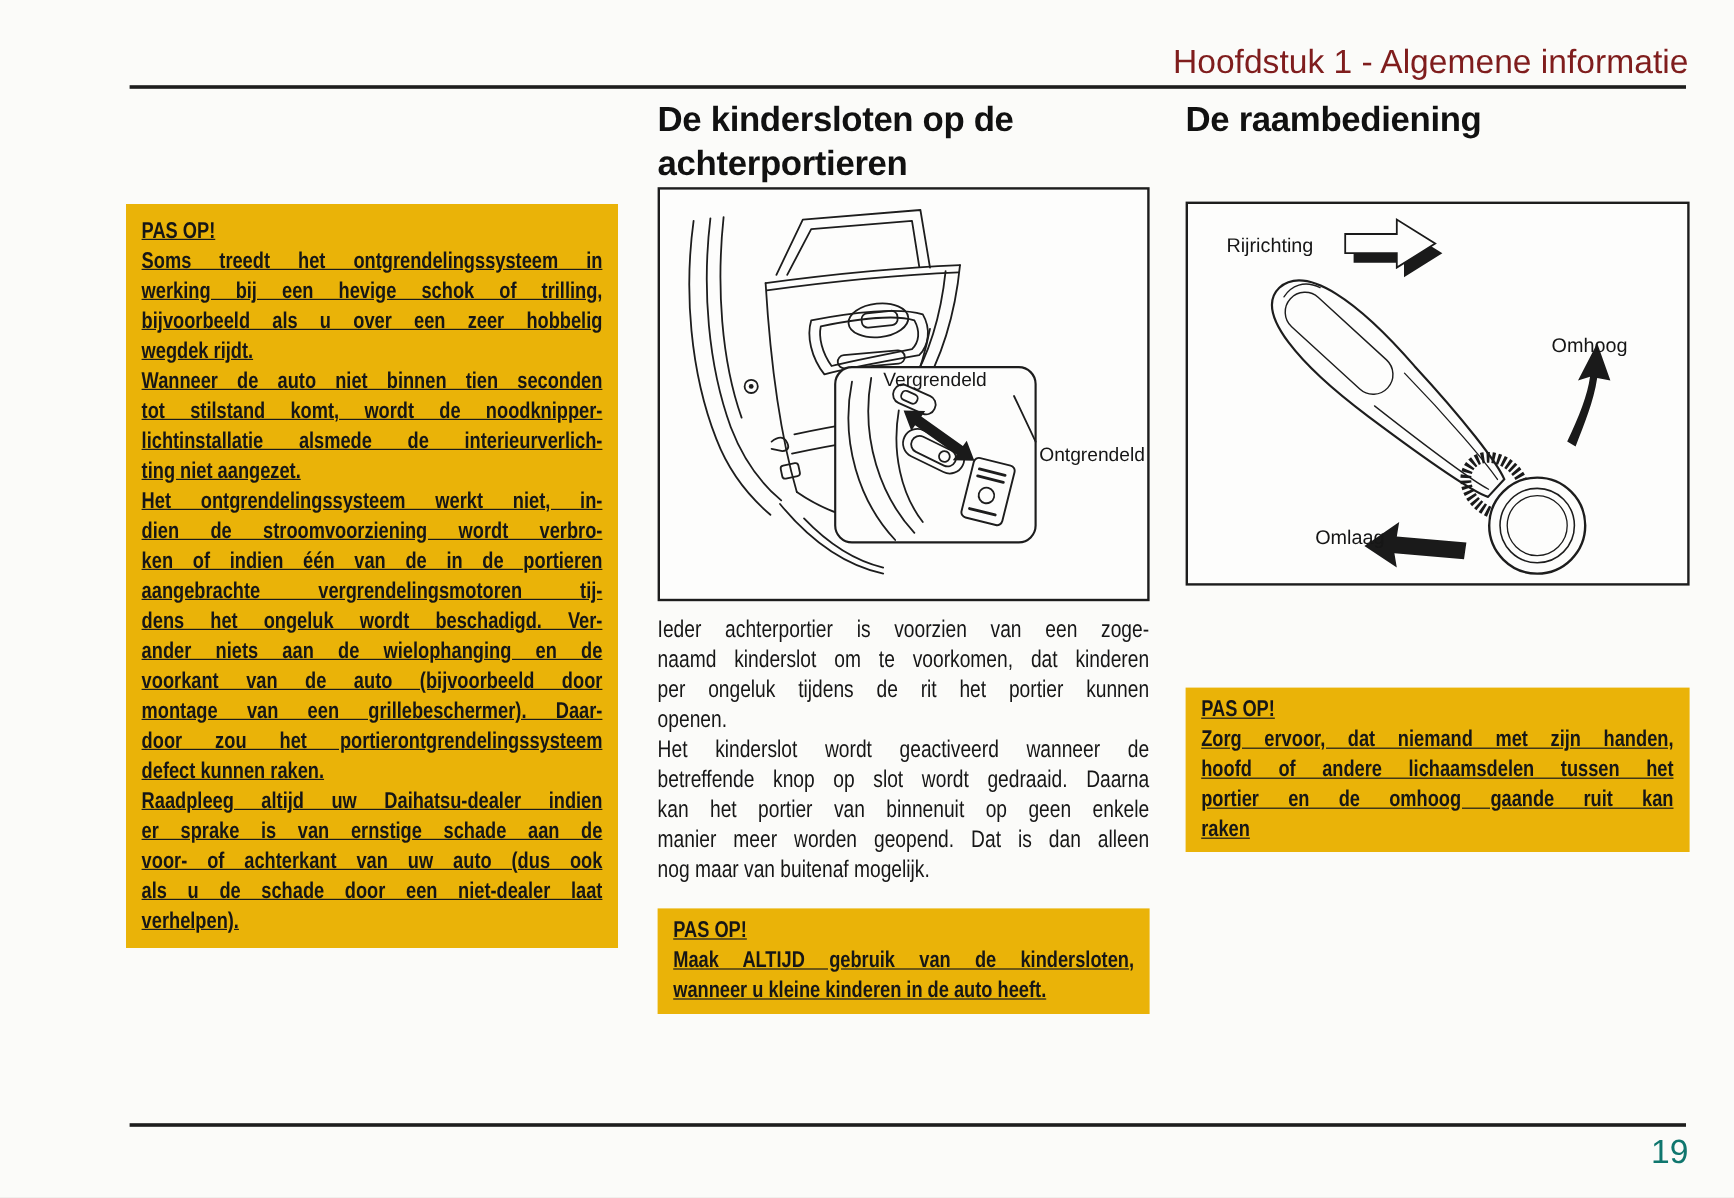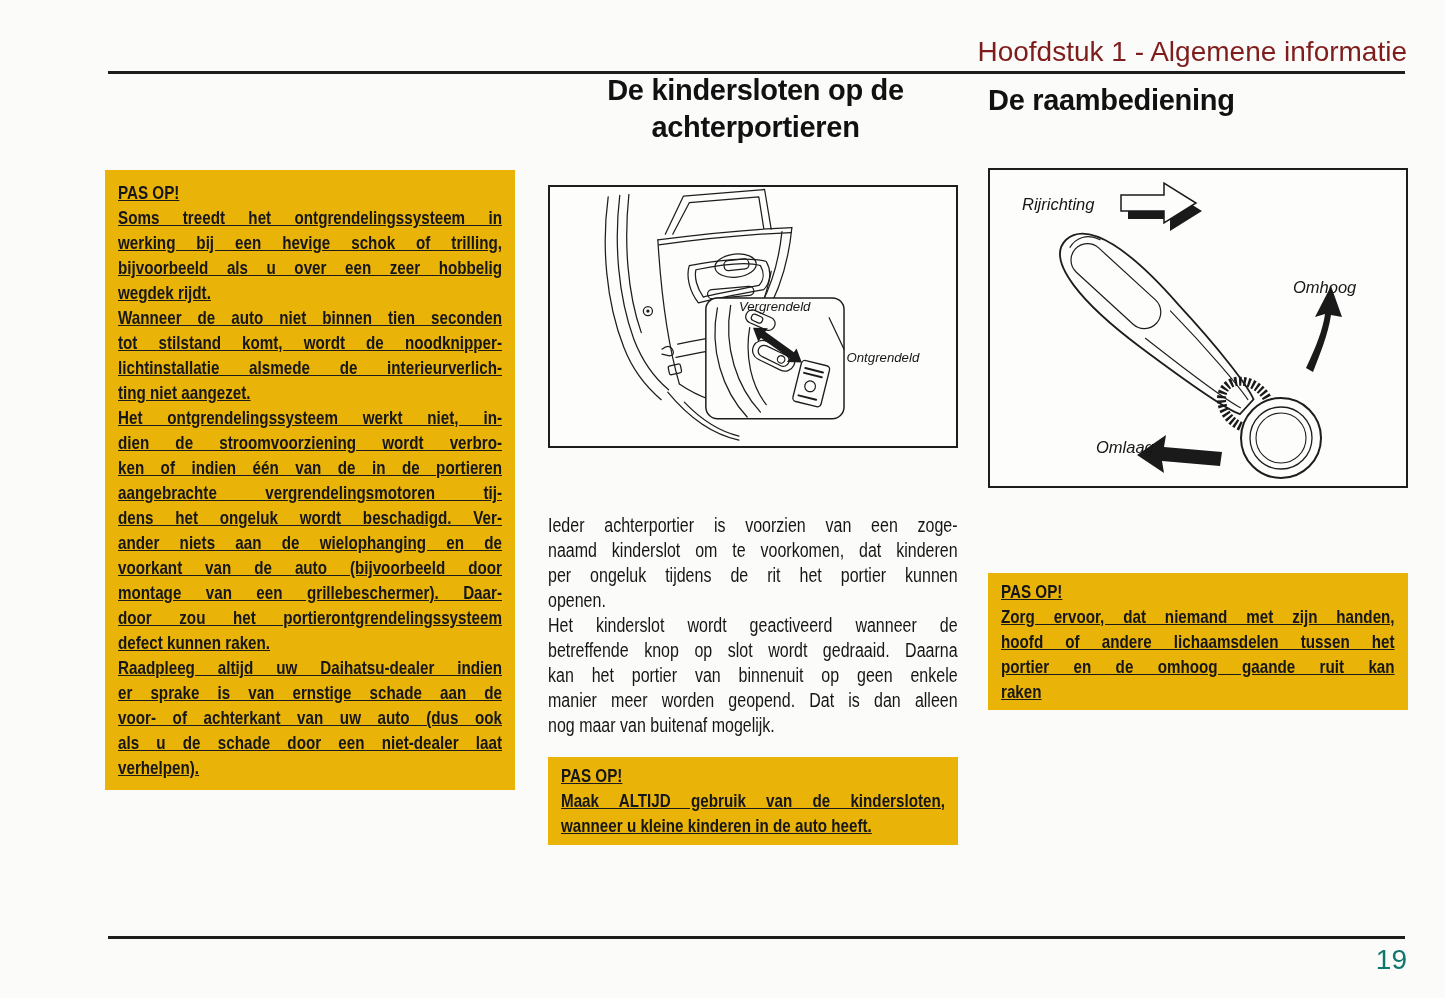--- a/index.html
+++ b/index.html
@@ -11,21 +11,21 @@
   .rule{position:absolute;height:3px;background:#1d1d1d;}
   .header-title{position:absolute;top:36px;right:38px;font-size:28px;color:#7f1d1d;white-space:nowrap;}
   .col-title{position:absolute;font-weight:bold;font-size:29px;line-height:37px;letter-spacing:-0.3px;color:#111;}
   .warnbox{position:absolute;background:#eab308;box-sizing:border-box;padding:10px 13px;text-decoration:underline;}
   .warnbox .cond{font-weight:bold;font-size:19px;}
   .bodytext .cond{font-size:20px;}
   .cond{transform-origin:0 0;transform:scaleX(0.8);line-height:25px;color:#161616;}
   .para{margin:0;}
   .pline{text-align:justify;text-align-last:justify;white-space:nowrap0;}
   .pline.last{text-align-last:left;}
-  .figure{position:absolute;border:2px solid #1d1d1d;background:#fdfdfc;box-sizing:border-box;font-style:italic;}
+  .figure{position:absolute;border:2px solid #1d1d1d;background:#fdfdfc;box-sizing:border-box;}
   .figure svg{display:block;width:100%;height:100%;}
   .pagenum{position:absolute;top:944px;right:38px;font-size:28px;color:#0f766e;}
   svg text{font-family:"Liberation Sans",sans-serif;fill:#161616;}
 </style>
 </head>
 <body>
 
 <div class="page">
 
   <div class="header-title">Hoofdstuk 1 - Algemene informatie</div>
@@ -63,23 +63,23 @@
         <div class="para">
           <div class="pline">Raadpleeg altijd uw Daihatsu-dealer indien</div>
           <div class="pline">er sprake is van ernstige schade aan de</div>
           <div class="pline">voor- of achterkant van uw auto (dus ook</div>
           <div class="pline">als u de schade door een niet-dealer laat</div>
           <div class="pline last">verhelpen).</div>
         </div>
       </div>
   </div>
 
-  <div class="col-title" style="left:548px;top:72px;width:415px;text-align:center;">De kindersloten op de achterportieren</div>
-
-  <div class="figure" style="left:548px;top:185px;width:410px;height:263px;">
+  <div class="col-title" style="left:548px;top:82px;width:415px;">De kindersloten op de achterportieren</div>
+
+  <div class="figure" style="left:548px;top:156px;width:410px;height:345px;">
     <svg viewBox="0 0 406 313">
       <g stroke="#1d1d1d" fill="none" stroke-width="1.5" stroke-linecap="round" stroke-linejoin="round">
 
         <path d="M28,12 C20,70 25,138 47,194 C57,220 72,240 92,257"></path>
         <path d="M42,10 C35,68 40,132 59,184 C69,210 83,230 101,245"></path>
         <path d="M53,9 C47,66 51,128 68,176"></path>
         <circle cx="76" cy="150" r="5.5"></circle>
         <circle cx="76" cy="150" r="2" fill="#1d1d1d" stroke="none"></circle>
         <path d="M93,196 q9,-7 13,1 q3,6 -4,7 l-9,-2"></path>
         <rect x="101" y="215" width="15" height="11" rx="2.5" transform="rotate(-12 108 220)"></rect>

